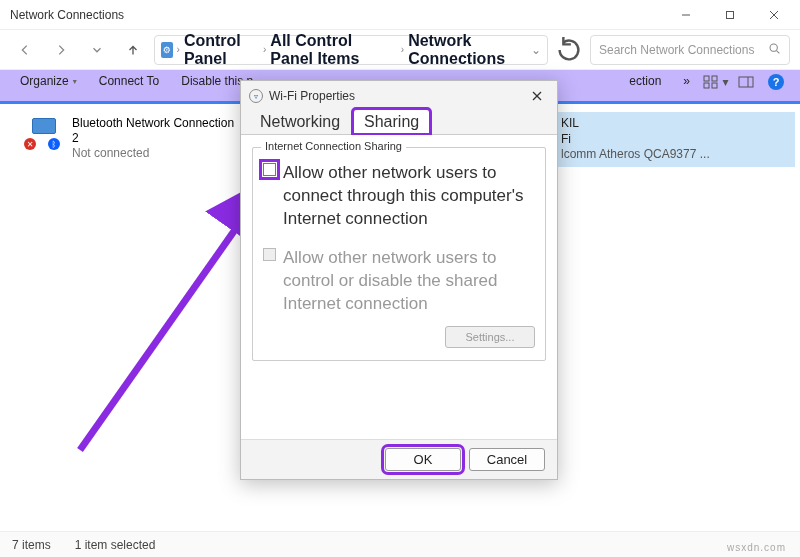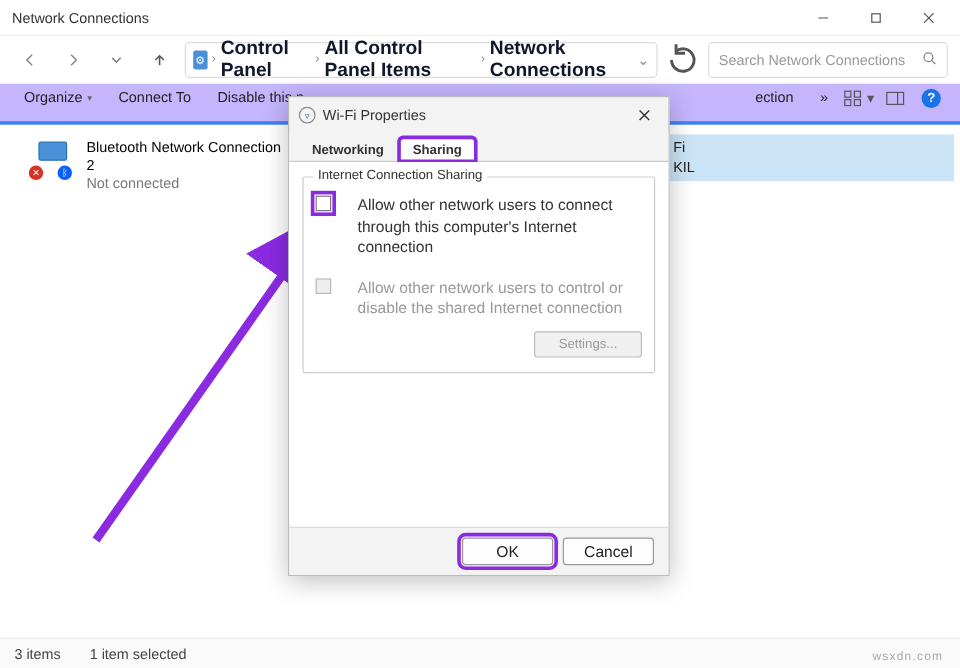--- a/index.html
+++ b/index.html
@@ -47,27 +47,27 @@
 
   
   .arrow { position: absolute; top: 155px; left: 65px; width: 230px; height: 305px; pointer-events: none; }
 
   
   .dialog { position: absolute; top: 80px; left: 240px; width: 318px; height: 400px; background: #f3f3f3; border: 1px solid #bbb; box-shadow: 0 4px 20px rgba(0,0,0,.25); }
   .dlgtitle { height: 30px; display: flex; align-items: center; padding: 0 8px; font-size: 12px; color: #333; }
   .dlgtitle .dicon { width: 14px; height: 14px; border: 1px solid #888; border-radius: 50%; margin-right: 6px; display:flex;align-items:center;justify-content:center; font-size:8px; color:#2a70b9; }
   .dlgtitle .dclose { margin-left: auto; width: 24px; height: 24px; display: flex; align-items: center; justify-content: center; }
   .tabs { height: 24px; display: flex; align-items: flex-end; padding: 0 8px; gap: 2px; border-bottom: 1px solid #ccc; background: #f3f3f3; }
-  .tab { padding: 3px 10px; font-size: 11px; color: #333; border: 1px solid transparent; border-bottom: none; font-weight: bold; }
+  .tab { padding: 3px 10px; font-size: 16px; color: #333; border: 1px solid transparent; border-bottom: none; }
   .tab.active { background: #fff; border-color: #ccc; border-radius: 3px 3px 0 0; }
   .tab.highlight { outline: 3px solid #8a2be2; outline-offset: -1px; }
   .dlgbody { position: absolute; top: 54px; left: 0; right: 0; bottom: 40px; background: #fff; padding: 12px 11px; }
   .group { border: 1px solid #ccc; border-radius: 2px; padding: 10px 10px 12px; position: relative; }
   .group .legend { position: absolute; top: -8px; left: 8px; background: #fff; padding: 0 4px; font-size: 11px; color: #333; }
-  .chkrow { display: flex; gap: 22px; font-size: 13px; color: #333; line-height: 1.35; margin-top: 4px; }
+  .chkrow { display: flex; gap: 7px; font-size: 17px; color: #333; line-height: 1.35; margin-top: 4px; }
   .chkrow.disabled { color: #999; }
   .chk { width: 13px; height: 13px; border: 1px solid #777; background: #fff; flex-shrink: 0; margin-top: 1px; }
   .chk.highlight { outline: 3px solid #8a2be2; outline-offset: 1px; }
   .chk.disabled { border-color: #bbb; background: #eee; }
   .settingsbtn { margin-left: auto; margin-top: 10px; width: 90px; height: 22px; border: 1px solid #bbb; background: #f0f0f0; color: #999; font-size: 11px; display: flex; align-items: center; justify-content: center; border-radius: 3px; }
   .dlgfooter { position: absolute; bottom: 0; left: 0; right: 0; height: 40px; background: #f3f3f3; display: flex; align-items: center; justify-content: flex-end; gap: 8px; padding: 0 12px; border-top: 1px solid #ddd; }
   .dbtn { width: 76px; height: 23px; border: 1px solid #999; background: #fdfdfd; font-size: 13px; display: flex; align-items: center; justify-content: center; border-radius: 3px; }
   .dbtn.highlight { outline: 3px solid #8a2be2; outline-offset: 1px; }
 
   
@@ -194,22 +194,23 @@
       <div class="bt">ᛒ</div>
     </div>
     <div class="conntext">
       <span class="n1">Bluetooth Network Connection</span>
       <span class="n1">2</span>
       <span class="n2">Not connected</span>
     </div>
   </div>
 
   <div class="wifiitem">
+    <span>KIL</span>
     <span>Fi</span>
-    <span>KIL</span>
+    <span style="color:#555">lcomm Atheros QCA9377 ...</span>
   </div>
 </div>
 
 <svg class="arrow" viewBox="0 0 230 305">
   <defs>
       <marker id="ah" markerWidth="12" markerHeight="12" refX="9" refY="5" orient="auto">
         <path d="M0 0 L10 5 L0 10 z" fill="#8a2be2"></path>
       </marker>
     </defs>
   <line x1="15" y1="295" x2="205" y2="25" stroke="#8a2be2" stroke-width="7" marker-end="url(#ah)"></line>
@@ -246,16 +247,16 @@
         </div>
     </div>
   </div>
   <div class="dlgfooter">
     <div class="dbtn highlight">OK</div>
     <div class="dbtn">Cancel</div>
   </div>
 </div>
 
 <div class="status">
-  <span>3 items</span>
+  <span>7 items</span>
   <span>1 item selected</span>
 </div>
 <div class="wm">wsxdn.com</div>
 
 </body></html>

